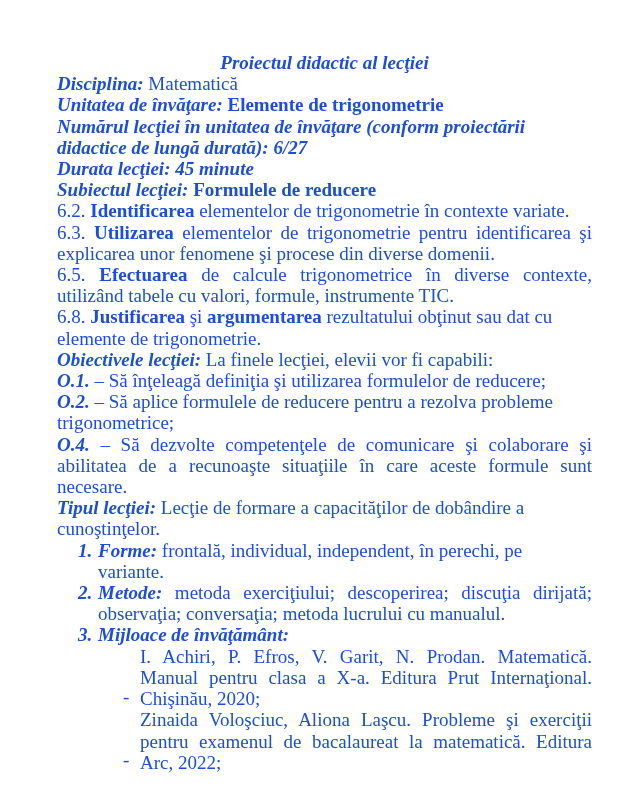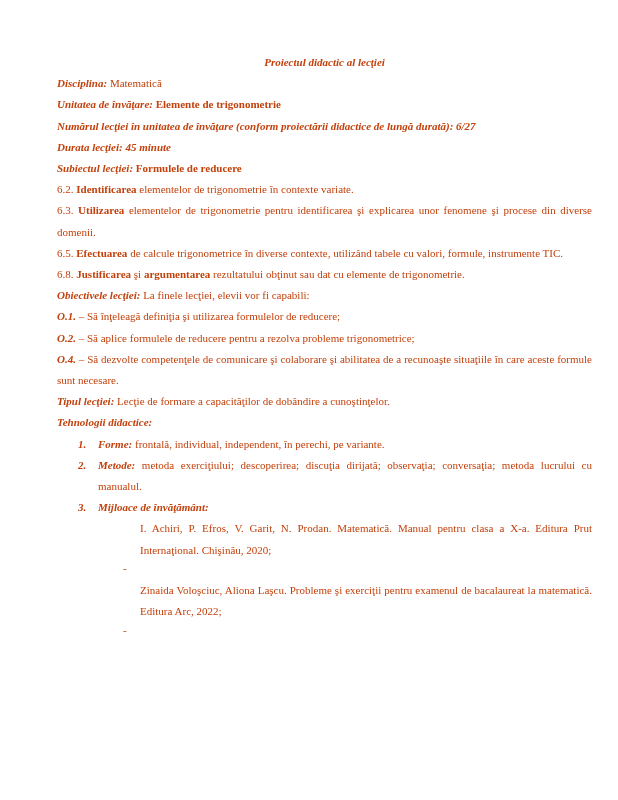--- a/index.html
+++ b/index.html
@@ -7,23 +7,23 @@
     padding: 0;
     background: #ffffff;
   }
   .page {
     position: relative;
     width: 618px;
     height: 800px;
     box-sizing: border-box;
     padding: 52px 26px 0 57px;
     background: #ffffff;
-    color: #c2410c;
+    color: #1d4ed8;
     font-family: "Liberation Serif", "DejaVu Serif", serif;
-    font-size: 11px;
+    font-size: 19px;
     line-height: 21.2px;
     overflow: hidden;
   }
   .para {
     margin: 0;
     padding: 0;
   }
   .center { text-align: center; }
   .just { text-align: justify; }
   .run-bi { font-weight: bold; font-style: italic; }
@@ -51,21 +51,20 @@
   <p class="para just"><span class="run-r">6.3. </span><span class="run-b">Utilizarea</span><span class="run-r"> elementelor de trigonometrie pentru identificarea şi explicarea unor fenomene şi procese din diverse domenii.</span></p>
   <p class="para just"><span class="run-r">6.5. </span><span class="run-b">Efectuarea</span><span class="run-r"> de calcule trigonometrice în diverse contexte, utilizând tabele cu valori, formule, instrumente TIC.</span></p>
   <p class="para"><span class="run-r">6.8. </span><span class="run-b">Justificarea</span><span class="run-r"> şi </span><span class="run-b">argumentarea</span><span class="run-r"> rezultatului obţinut sau dat cu elemente de trigonometrie.</span></p>
 
   <p class="para"><span class="run-bi">Obiectivele lecţiei: </span><span class="run-r">La finele lecţiei, elevii vor fi capabili:</span></p>
   <p class="para"><span class="run-bi">O.1.</span><span class="run-r"> – Să înţeleagă definiţia şi utilizarea formulelor de reducere;</span></p>
   <p class="para"><span class="run-bi">O.2.</span><span class="run-r"> – Să aplice formulele de reducere pentru a rezolva probleme trigonometrice;</span></p>
   <p class="para just"><span class="run-bi">O.4.</span><span class="run-r"> – Să dezvolte competenţele de comunicare şi colaborare şi abilitatea de a recunoaşte situaţiile în care aceste formule sunt necesare.</span></p>
 
   <p class="para"><span class="run-bi">Tipul lecţiei: </span><span class="run-r">Lecţie de formare a capacităţilor de dobândire a cunoştinţelor.</span></p>
-  <p class="para"><span class="run-bi">Tehnologii didactice:</span></p>
 
   <div class="para li num-item">
     <span class="marker run-bi">1.</span>
     <span class="li-text"><span class="run-bi">Forme:</span><span class="run-r"> frontală, individual, independent, în perechi, pe variante.</span></span>
   </div>
   <div class="para li num-item">
     <span class="marker run-bi">2.</span>
     <span class="li-text just"><span class="run-bi">Metode:</span><span class="run-r"> metoda exerciţiului; descoperirea; discuţia dirijată; observaţia; conversaţia; metoda lucrului cu manualul.</span></span>
   </div>
   <div class="para li num-item">

